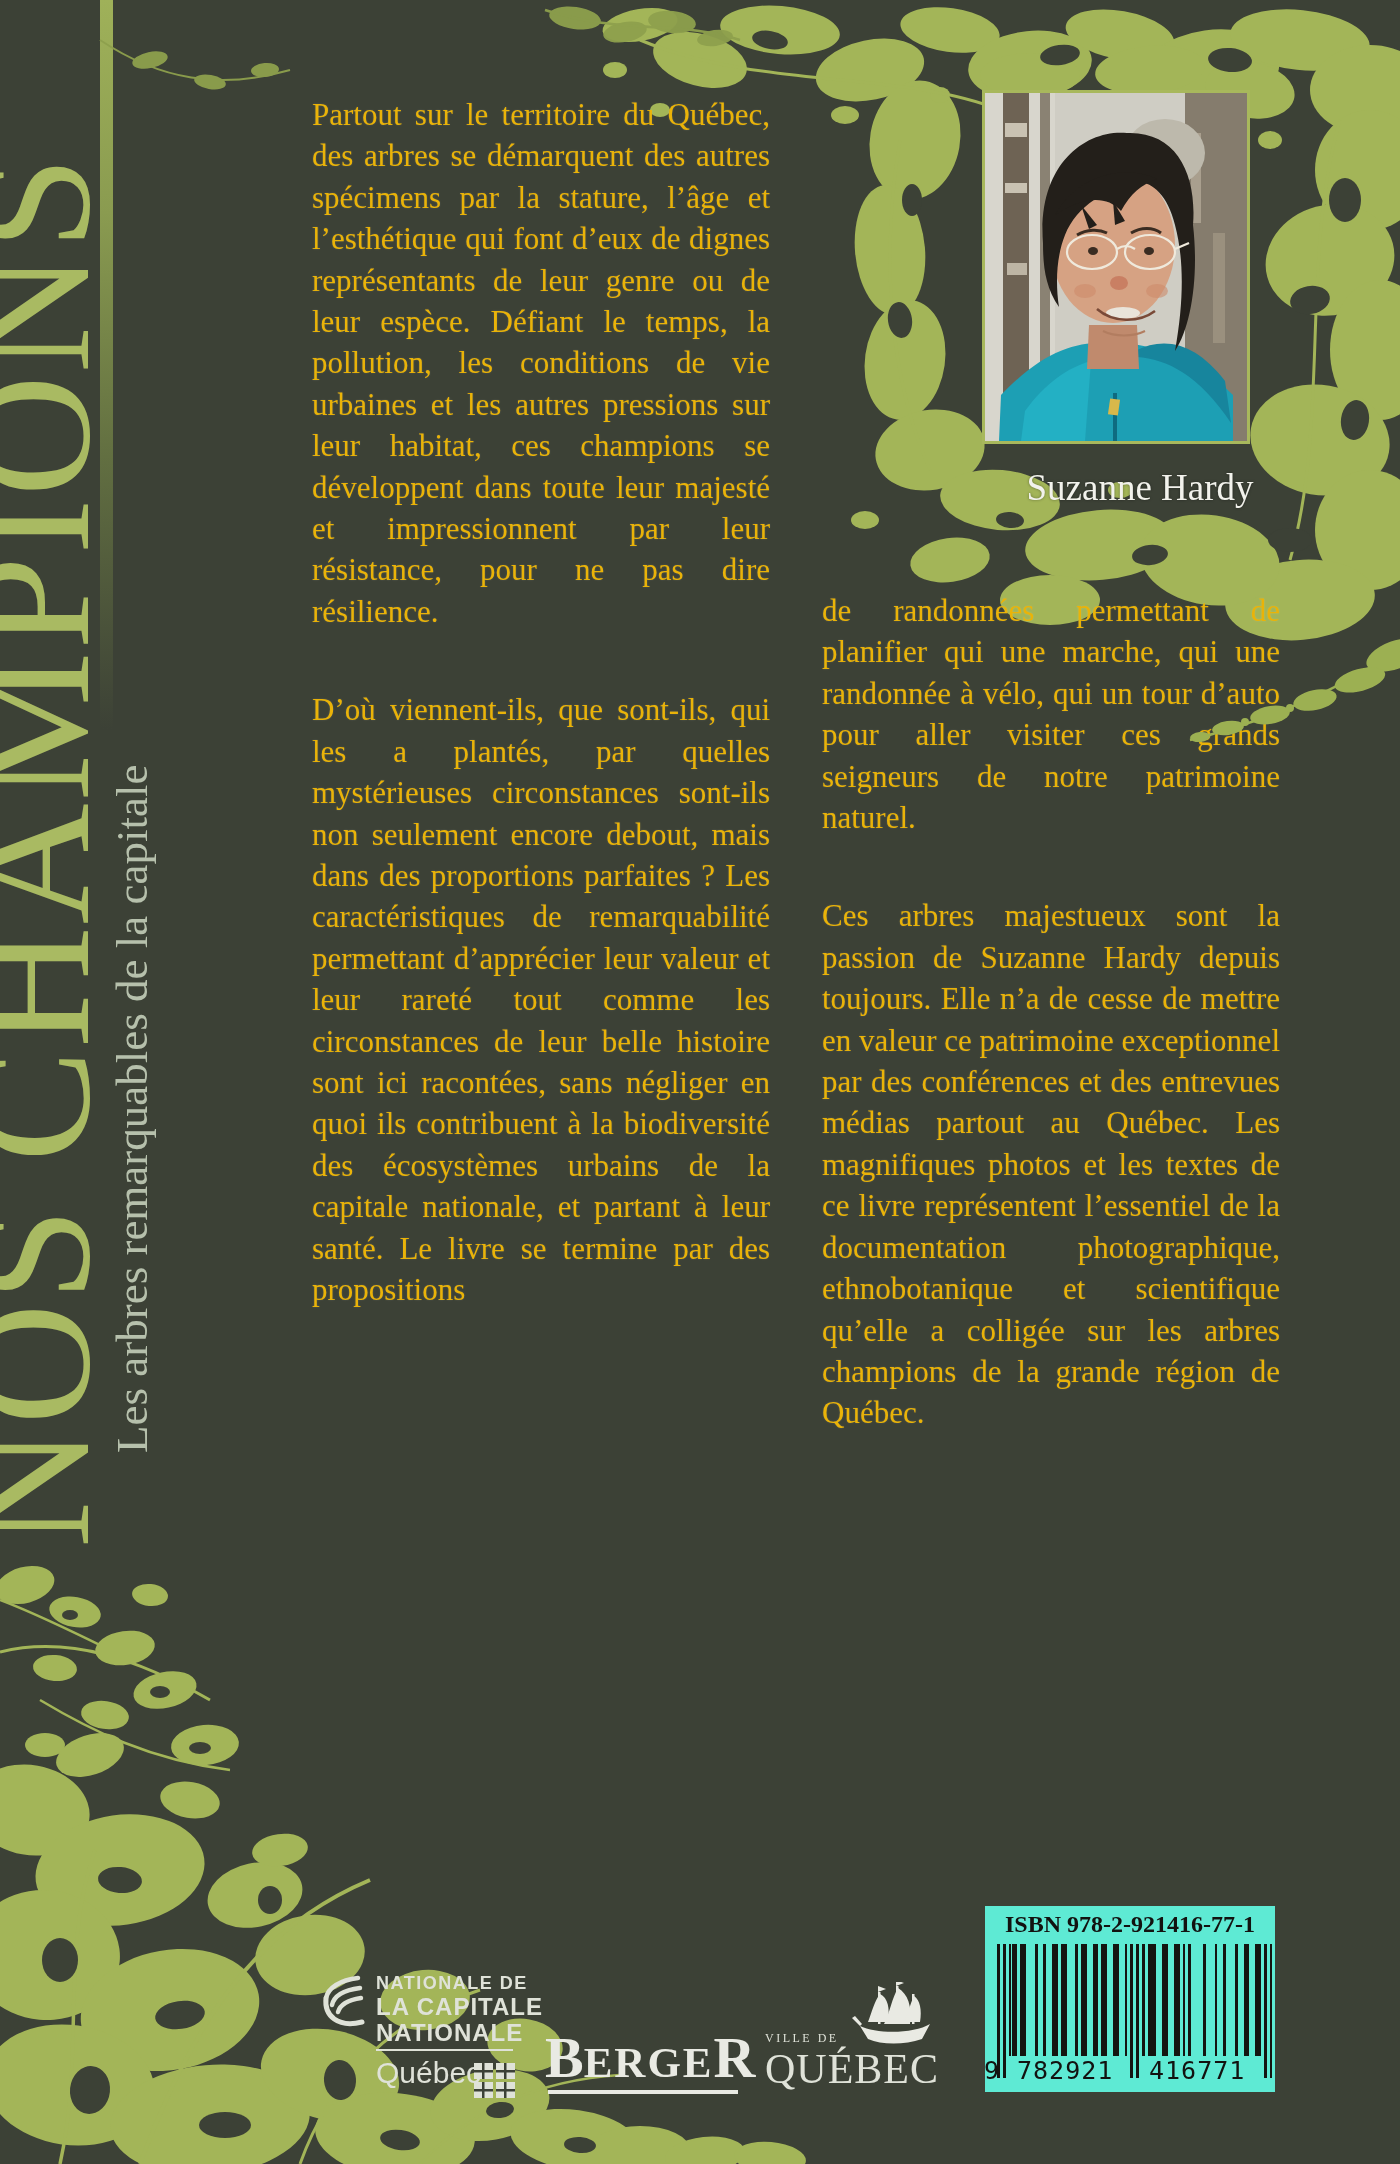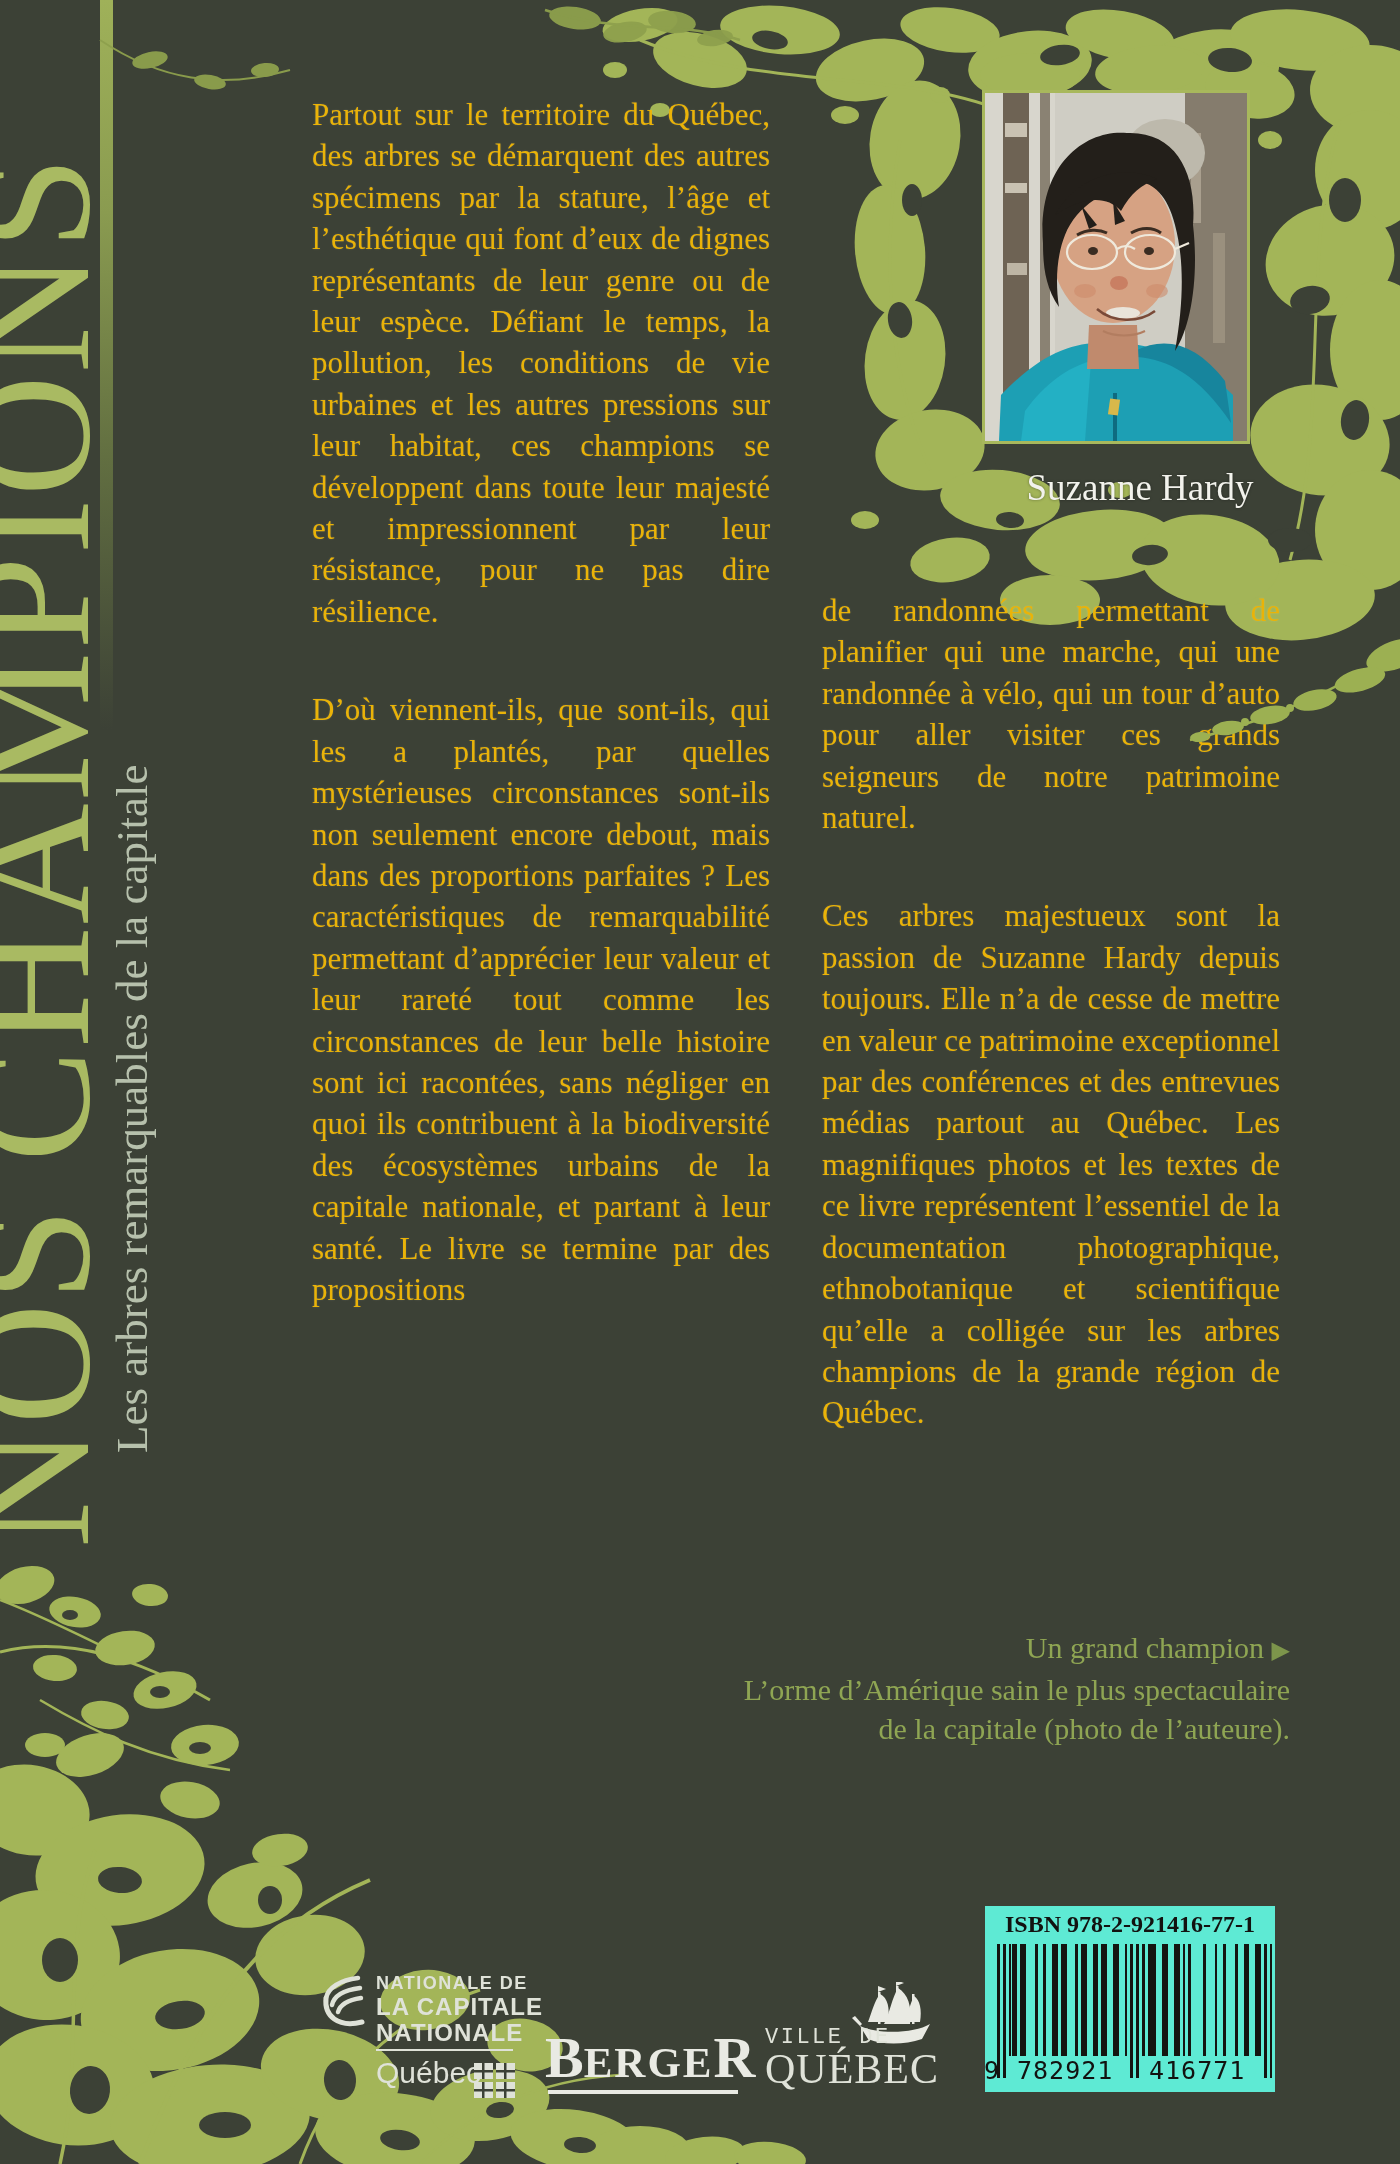--- a/index.html
+++ b/index.html
@@ -43,21 +43,21 @@
          grid-template-columns:19px 19px;grid-template-rows:16px 16px;gap:3px;}
   .qflag span{background:
       linear-gradient(#3c4136,#3c4136) center/100% 2.5px no-repeat,
       linear-gradient(#3c4136,#3c4136) center/2.5px 100% no-repeat,#dfe2d8;}
   .berger{position:absolute;left:545px;top:2024px;width:196px;z-index:3;text-align:center;
           font-family:"Liberation Serif",serif;font-weight:bold;color:#e9eae3;}
   .berger .cap{font-size:58px;}
   .berger .mid{font-size:43px;letter-spacing:2px;}
   .berger-rule{position:absolute;left:548px;top:2090px;width:190px;height:4px;background:#e9eae3;z-index:3;}
   .ville-text{left:765px;top:2028px;}
-  .ville-text .l1{font-size:22px;letter-spacing:2.5px;font-family:Liberation Mono, monospace;line-height:20px;}
+  .ville-text .l1{font-size:12px;letter-spacing:2.5px;font-family:Liberation Serif, serif;line-height:20px;}
   .ville-text .l2{font-size:42px;letter-spacing:1px;font-family:"Liberation Serif",serif;line-height:42px;}
   
   .isbn-box{position:absolute;left:985px;top:1906px;width:290px;height:186px;background:#5eead4;z-index:3;}
   .isbn-label{position:absolute;left:0;top:5px;width:100%;text-align:center;color:#121210;
               font-family:"Liberation Serif",serif;font-weight:bold;font-size:24px;}
   .barcode{position:absolute;left:12px;top:38px;width:266px;height:142px;}
   .bar{position:absolute;top:0;width:2.9px;height:112px;background:#141411;}
   .bar.guard{height:134px;}
   .bc-digit{position:absolute;color:#121210;font-family:"DejaVu Sans Mono",monospace;
             font-size:25px;top:112px;letter-spacing:1px;}
@@ -258,28 +258,20 @@
 
   <div class="col col-left">
     <p>Partout sur le territoire du Québec, des arbres se démarquent des autres spécimens par la stature, l’âge et l’esthétique qui font d’eux de dignes représentants de leur genre ou de leur espèce. Défiant le temps, la pollution, les conditions de vie urbaines et les autres pressions sur leur habitat, ces champions se développent dans toute leur majesté et impressionnent par leur résistance, pour ne pas dire résilience.</p>
     <p>D’où viennent-ils, que sont-ils, qui les a plantés, par quelles mystérieuses circonstances sont-ils non seulement encore debout, mais dans des proportions parfaites ? Les caractéristiques de remarquabilité permettant d’apprécier leur valeur et leur rareté tout comme les circonstances de leur belle histoire sont ici racontées, sans négliger en quoi ils contribuent à la biodiversité des écosystèmes urbains de la capitale nationale, et partant à leur santé.  Le livre se termine par des propositions</p>
   </div>
   <div class="col col-right">
     <p>de randonnées permettant de planifier qui une marche, qui une randonnée à vélo, qui un tour d’auto pour aller visiter ces grands seigneurs de notre patrimoine naturel.</p>
     <p>Ces arbres majestueux sont la passion de Suzanne Hardy depuis toujours.  Elle n’a de cesse de mettre en valeur ce patrimoine exceptionnel par des conférences et des entrevues médias partout au Québec.  Les magnifiques photos et les textes de ce livre représentent l’essentiel de la documentation photographique, ethnobotanique et scientifique qu’elle a colligée sur les arbres champions de la grande région de Québec.</p>
   </div>
 
-  <div class="caption">
-    <div>
-      <span>Un grand champion</span>
-      <span class="arrow">▶</span>
-    </div>
-    <div>L’orme d’Amérique sain le plus spectaculaire</div>
-    <div>de la capitale (photo de l’auteure).</div>
-  </div>
 
   <svg class="layer" style="left:316px;top:1970px;z-index:3;" width="50" height="66" viewBox="0 0 50 66">
     <g stroke="#dfe2d8" fill="none" stroke-linecap="round">
       <path d="M42,8 C24,10 12,18 10,28" stroke-width="4.5"></path>
       <path d="M44,18 C28,20 18,26 16,35" stroke-width="4.5"></path>
       <path d="M45,28 C32,30 24,35 22,42" stroke-width="4.5"></path>
       <path d="M10,28 C8,46 22,58 46,52" stroke-width="5"></path>
     </g>
   </svg>
   <div class="pub commission-text" style="position:absolute;">

